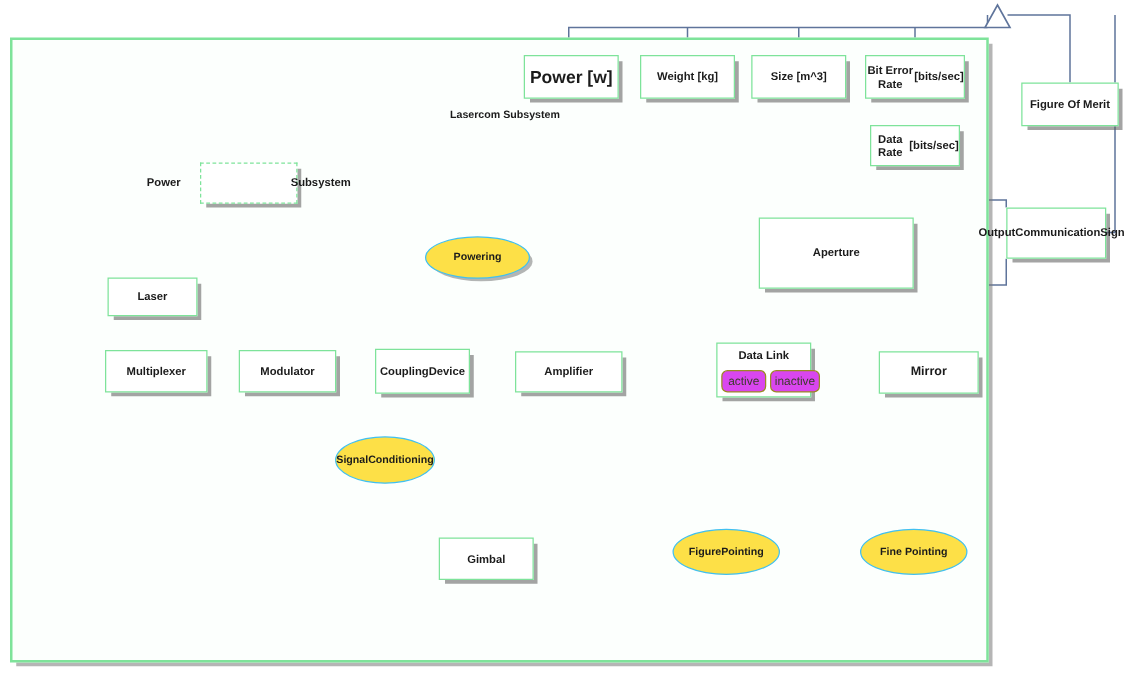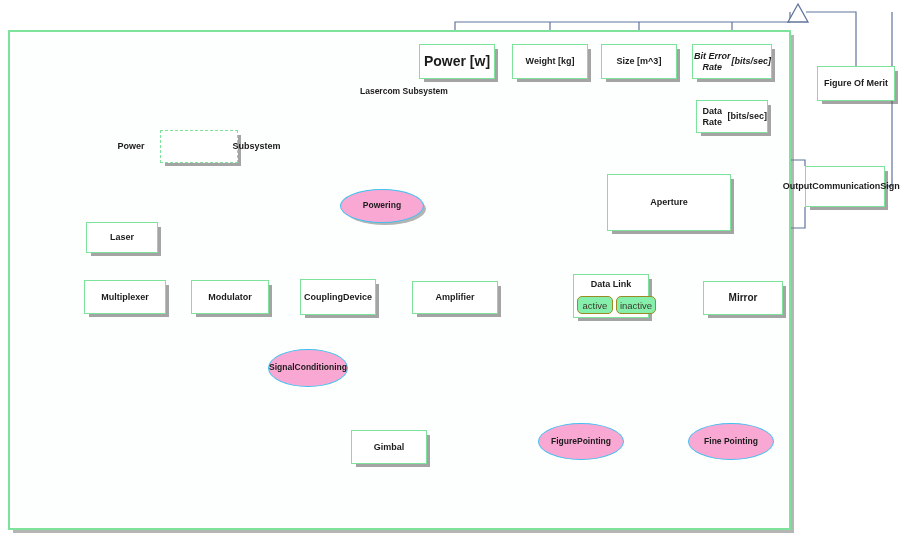--- a/index.html
+++ b/index.html
@@ -6,24 +6,24 @@
   body{width:900px;height:550px;overflow:hidden;
        font-family:"Liberation Sans","DejaVu Sans",sans-serif;}
   #stage{position:relative;width:900px;height:550px;}
   svg.layer{position:absolute;left:0;top:0;width:900px;height:550px;}
   .node{position:absolute;box-sizing:border-box;display:flex;align-items:center;
         justify-content:center;text-align:center;font-weight:bold;color:#1b1b1b;
         line-height:1.15;z-index:5;}
   .rect{background:#ffffff;border:1.6px solid #7ee39a;
         box-shadow:4px 4px 0 -1px rgba(90,90,90,.55);}
   .rect.dashed{border-style:dashed;gap:44px;}
-  .ell{background:#f9a8d4;border:1.8px solid #41c0f0;border-radius:50%;
+  .ell{background:#fde047;border:1.8px solid #41c0f0;border-radius:50%;
        box-shadow:3px 3px 0 -1px rgba(90,90,90,.45);}
   .ell.plain{box-shadow:none;}
-  .state{position:absolute;box-sizing:border-box;background:#86efac;
+  .state{position:absolute;box-sizing:border-box;background:#d946ef;
          border:1.6px solid #9a8a23;border-radius:5px;display:flex;
          align-items:center;justify-content:center;font-weight:normal;
          color:#3b3b2a;font-size:9.5px;z-index:6;}
   .plabel{position:absolute;font-size:8.5px;font-weight:bold;color:#1b1b1b;z-index:7;}
   .frame{position:absolute;box-sizing:border-box;border:2.4px solid #7ee39a;
          background:#fcfffd;box-shadow:4px 4px 0 -1px rgba(120,120,120,.55);z-index:1;}
   .dl-title{position:absolute;left:0;right:0;top:4px;text-align:center;
             font-size:9px;font-weight:bold;color:#1b1b1b;}
 </style>
 </head>
@@ -133,21 +133,21 @@
   <div id="nodes">
       <div class="node rect" style="left: 419px; top: 44px; width: 76px; height: 35px; font-size: 14px;">
         <span>Power [w]</span>
       </div>
       <div class="node rect" style="left: 512px; top: 44px; width: 76px; height: 35px; font-size: 9px;">
         <span>Weight [kg]</span>
       </div>
       <div class="node rect" style="left: 601px; top: 44px; width: 76px; height: 35px; font-size: 9px;">
         <span>Size [m^3]</span>
       </div>
-      <div class="node rect" style="left: 692px; top: 44px; width: 80px; height: 35px; font-size: 9px; font-style: italic;">
+      <div class="node rect" style="left: 692px; top: 44px; width: 80px; height: 35px; font-size: 9px;">
         <span>Bit Error Rate</span>
         <br>
         <span>[bits/sec]</span>
       </div>
       <div class="node rect" style="left: 817px; top: 66px; width: 78px; height: 35px; font-size: 9px;">
         <span>Figure Of Merit</span>
       </div>
       <div class="node rect" style="left: 696px; top: 100px; width: 72px; height: 33px; font-size: 9px;">
         <span>Data Rate</span>
         <br>

